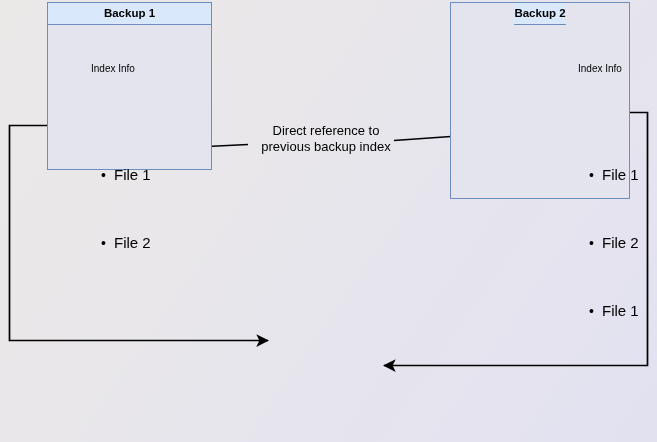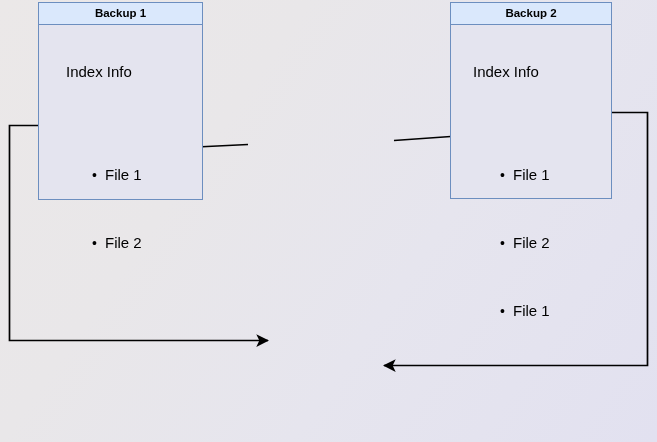--- a/index.html
+++ b/index.html
@@ -59,23 +59,24 @@
     background: #e2e2ee;
   }
   .box.green .box-title {
     background: #d5e8d4;
     border-bottom-color: #82b366;
   }
 
   
   .subhead {
     position: absolute;
-    font-size: 15px;
+    font-size: 10px;
     color: #000;
     white-space: nowrap;
+    margin-left: 16px;
   }
   ul.filelist {
     position: absolute;
     margin: 0;
     padding: 0 0 0 14px;
     list-style: none;
     font-size: 15px;
     color: #000;
   }
   ul.filelist li {
@@ -122,38 +123,40 @@
 
     <g>
       <path d="M 94 125.5 L 9.5 125.5 L 9.5 340.5 L 268 340.5" fill="none" stroke="#000" stroke-width="1.7" marker-end="url(#arrowEnd)"></path>
     </g>
 
     <g>
       <path d="M 578 112.5 L 647.5 112.5 L 647.5 365.5 L 384 365.5" fill="none" stroke="#000" stroke-width="1.7" marker-end="url(#arrowEnd)"></path>
     </g>
   </svg>
 
-  <div class="box" style="left:38px; top:2px; width:165px; height:198px;">
+  <div class="box" style="left:47px; top:2px; width:165px; height:168px;">
     <div class="box-title">Backup 1</div>
     <div class="box-body">
       <div class="subhead" style="left:27px; top:38px;">Index Info</div>
       <ul class="filelist" style="left:52px; top:92px;">
         <li>File 1</li>
         <li>File 2</li>
       </ul>
     </div>
   </div>
 
-  <div class="box" style="left:450px; top:2px; width:162px; height:197px;">
+  <div class="box" style="left:450px; top:2px; width:180px; height:197px;align-items:center;">
     <div class="box-title">Backup 2</div>
     <div class="box-body">
       <div class="subhead" style="left:22px; top:38px;">Index Info</div>
       <ul class="filelist" style="left:48px; top:92px;">
         <li>File 1</li>
         <li>File 2</li>
         <li>File 1</li>
       </ul>
     </div>
   </div>
 
 
+  <div class="caption" style="left:246px; top:123px; width:160px;">Direct reference to
+previous backup index</div>
 
 </div>
 
 </body></html>

